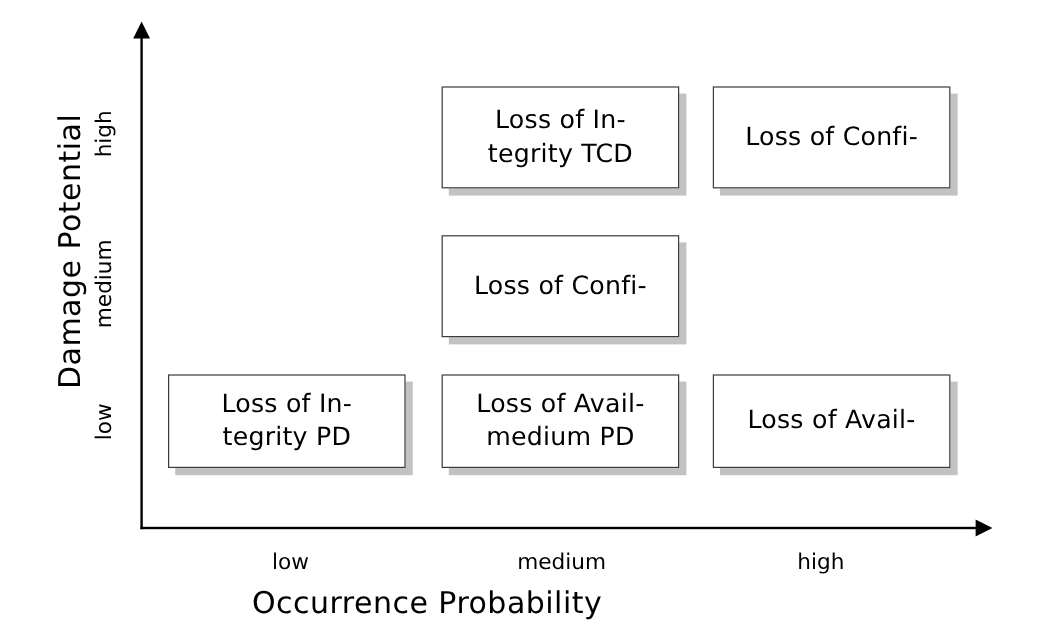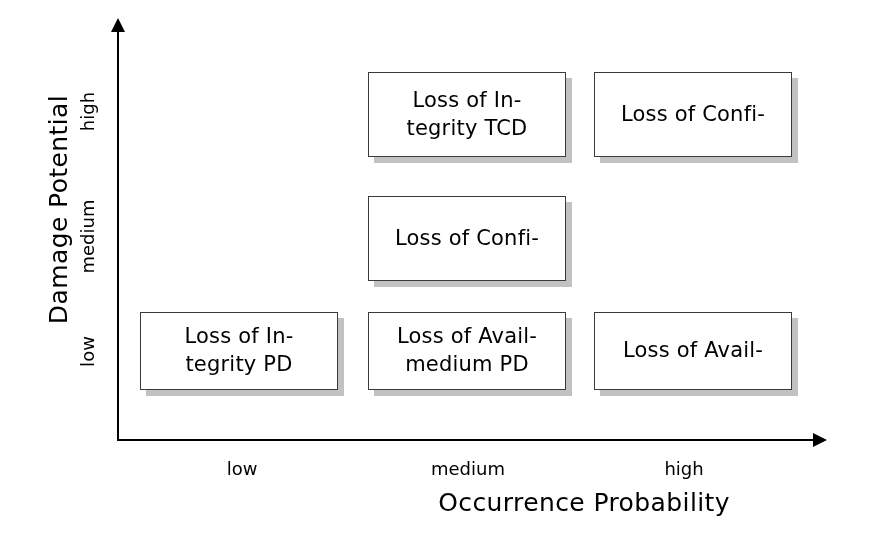--- a/index.html
+++ b/index.html
@@ -66,21 +66,21 @@
     transform: rotate(-90deg);
     font-size: 25px;
     letter-spacing: 0.4px;
     white-space: nowrap;
   }
   #x-axis-title {
     position: absolute;
     left: 210px;
     top: 488px;
     width: 520px;
-    text-align: right;
+    text-align: left;
     font-size: 25px;
     letter-spacing: 0.4px;
     white-space: nowrap;
   }
 
   
   .y-tick {
     position: absolute;
     transform: rotate(-90deg);
     font-size: 18px;

